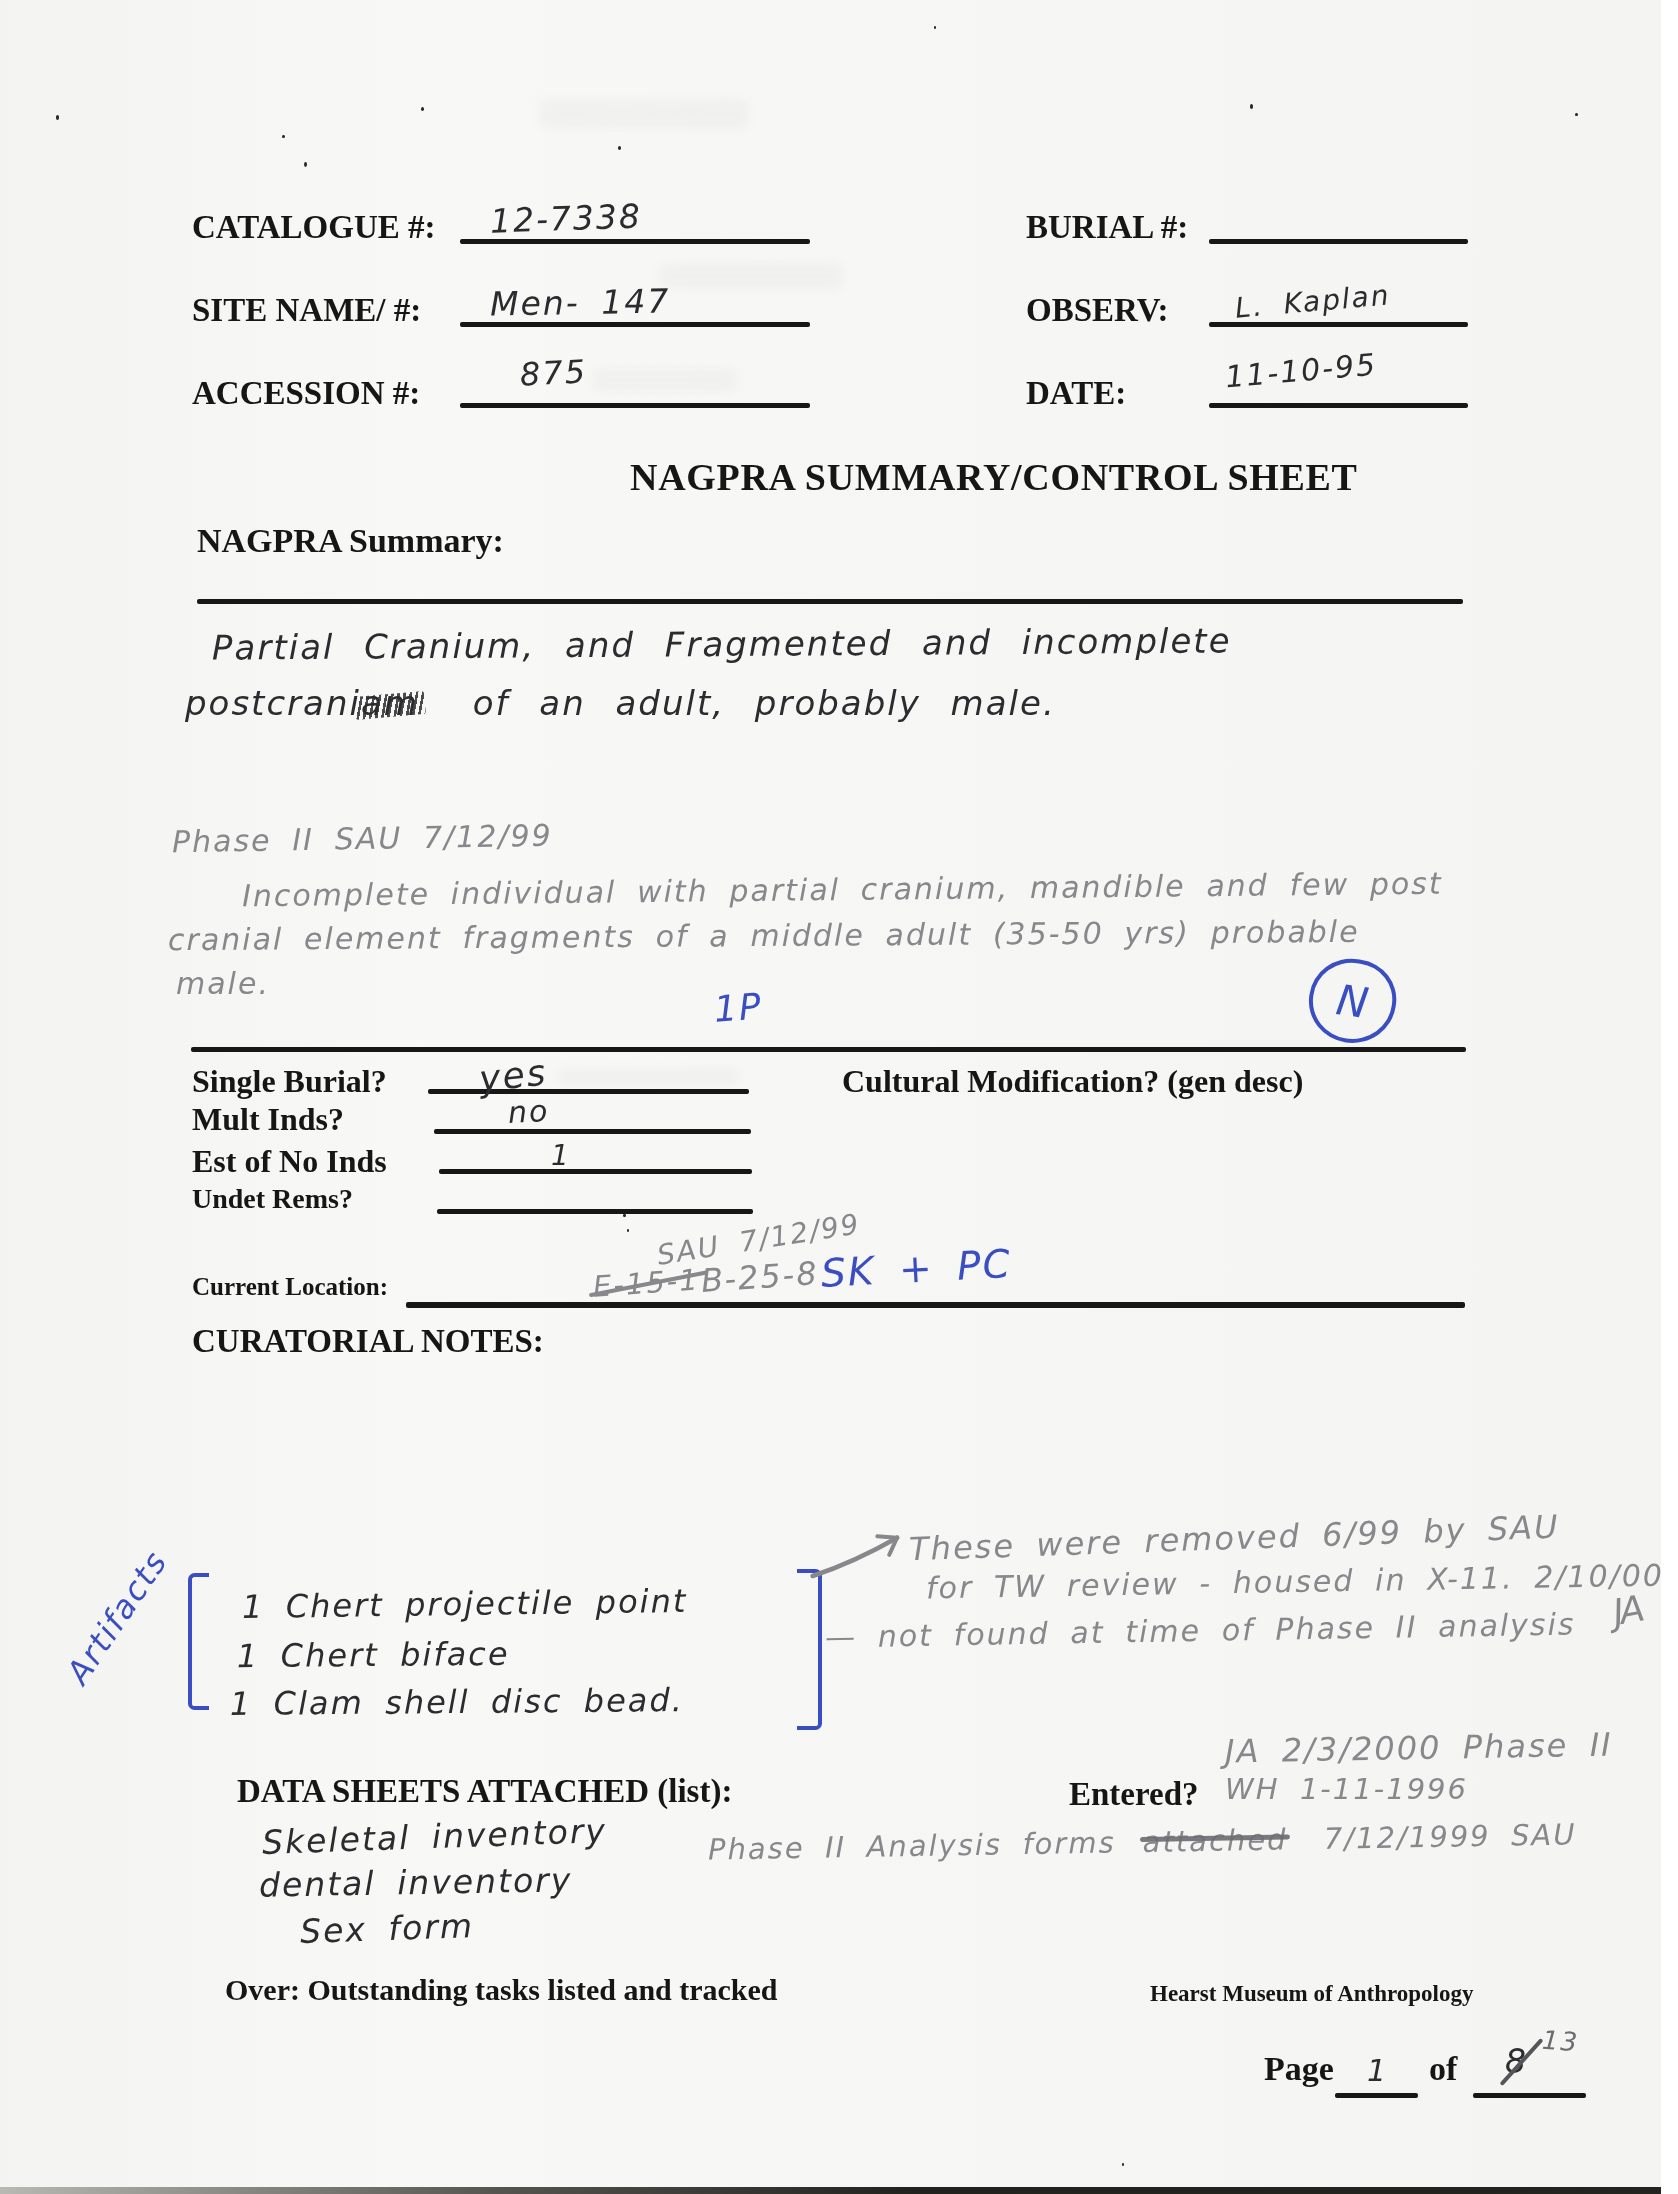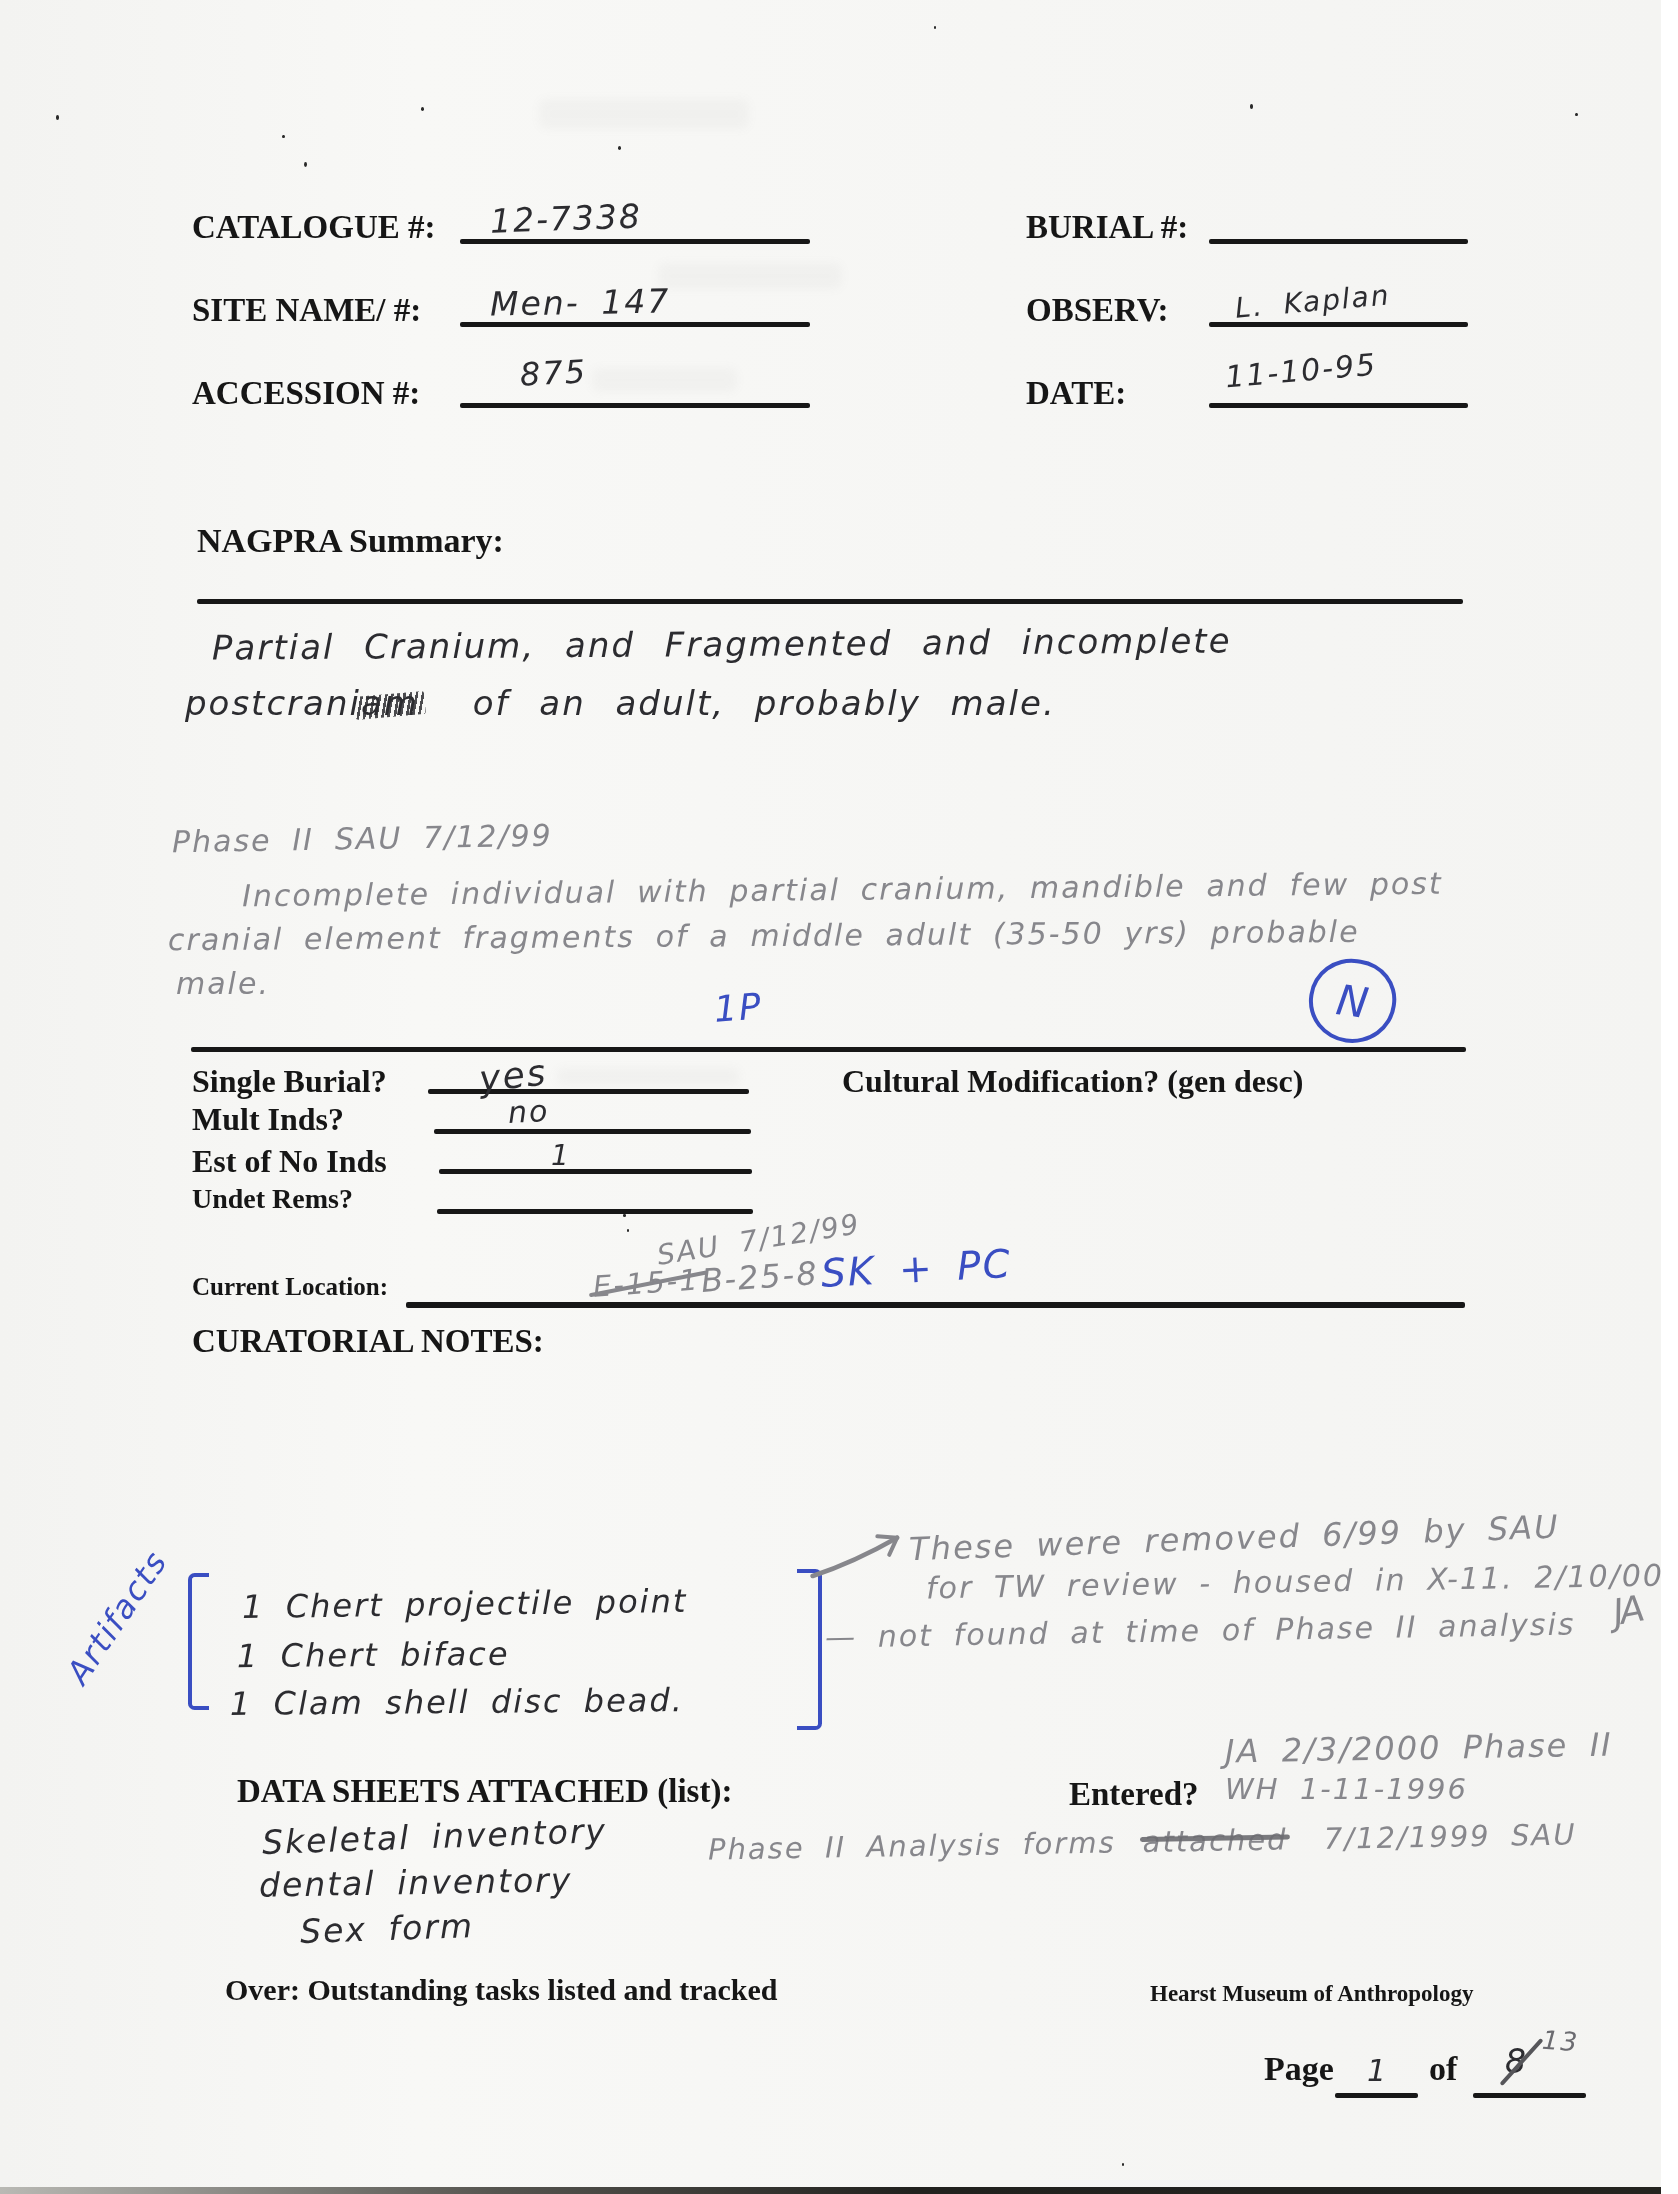--- a/index.html
+++ b/index.html
@@ -126,20 +126,21 @@
   <div class="hw ink" style="left:1235px;top:285px;font-size:28px;transform:rotate(-5deg);">L. Kaplan</div>
 
   <div class="pl" style="left:192px;top:375px;font-size:33px;">ACCESSION #:</div>
   <div class="line" style="left:460px;top:403px;width:350px;"></div>
   <div class="hw ink" style="left:520px;top:354px;font-size:32px;transform:rotate(-3deg);">875</div>
 
   <div class="pl" style="left:1026px;top:375px;font-size:33px;">DATE:</div>
   <div class="line" style="left:1209px;top:403px;width:259px;"></div>
   <div class="hw ink" style="left:1225px;top:353px;font-size:30px;transform:rotate(-5deg);">11-10-95</div>
 
+  <div class="pl" style="left:630px;top:455px;font-size:38px;letter-spacing:0.7px;">NAGPRA SUMMARY/CONTROL SHEET</div>
 
   <div class="pl pli" style="left:197px;top:522px;font-size:34px;">NAGPRA Summary:</div>
   <div class="line" style="left:197px;top:599px;width:1266px;height:5.3px;"></div>
 
   <div class="hw ink" style="left:212px;top:624px;font-size:34px;word-spacing:17px;transform:rotate(-0.4deg);">Partial Cranium, and Fragmented and incomplete</div>
   <div class="hw ink" style="left:185px;top:683px;font-size:34px;word-spacing:17px;">
     <span>postcrani</span><span class="scribble">am</span>
     <span style="margin-left:24px;">of an adult, probably male.</span>
   </div>
 

